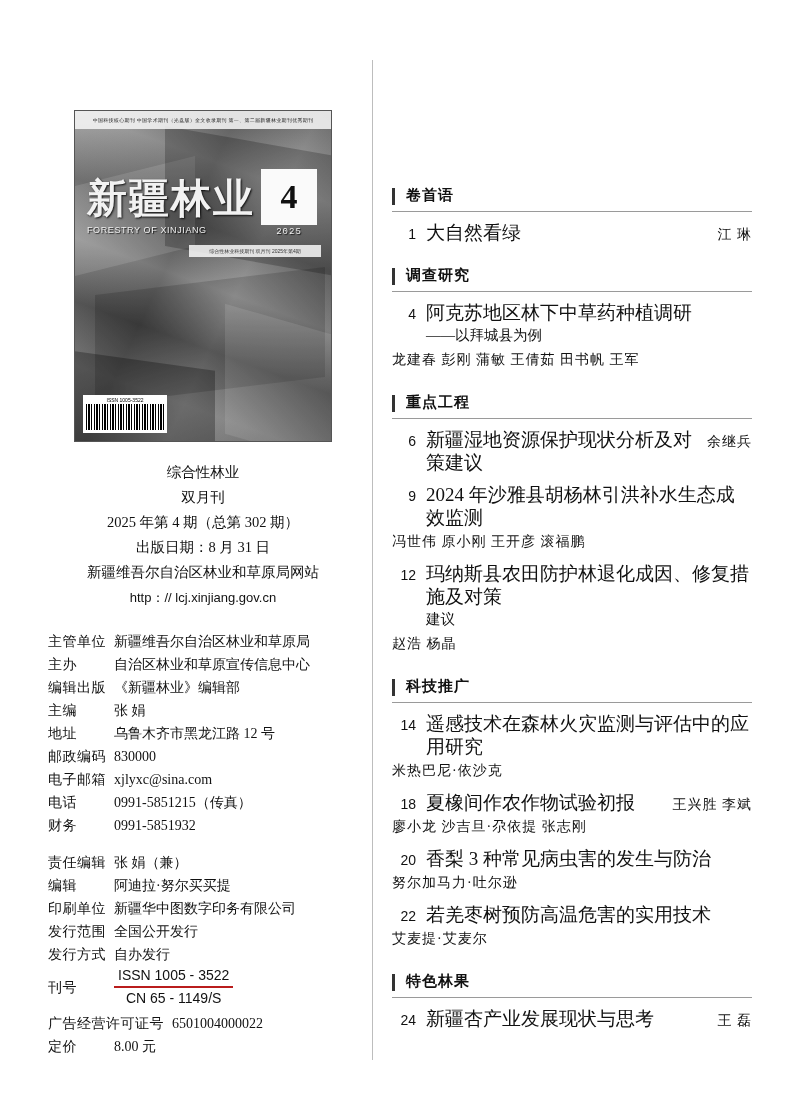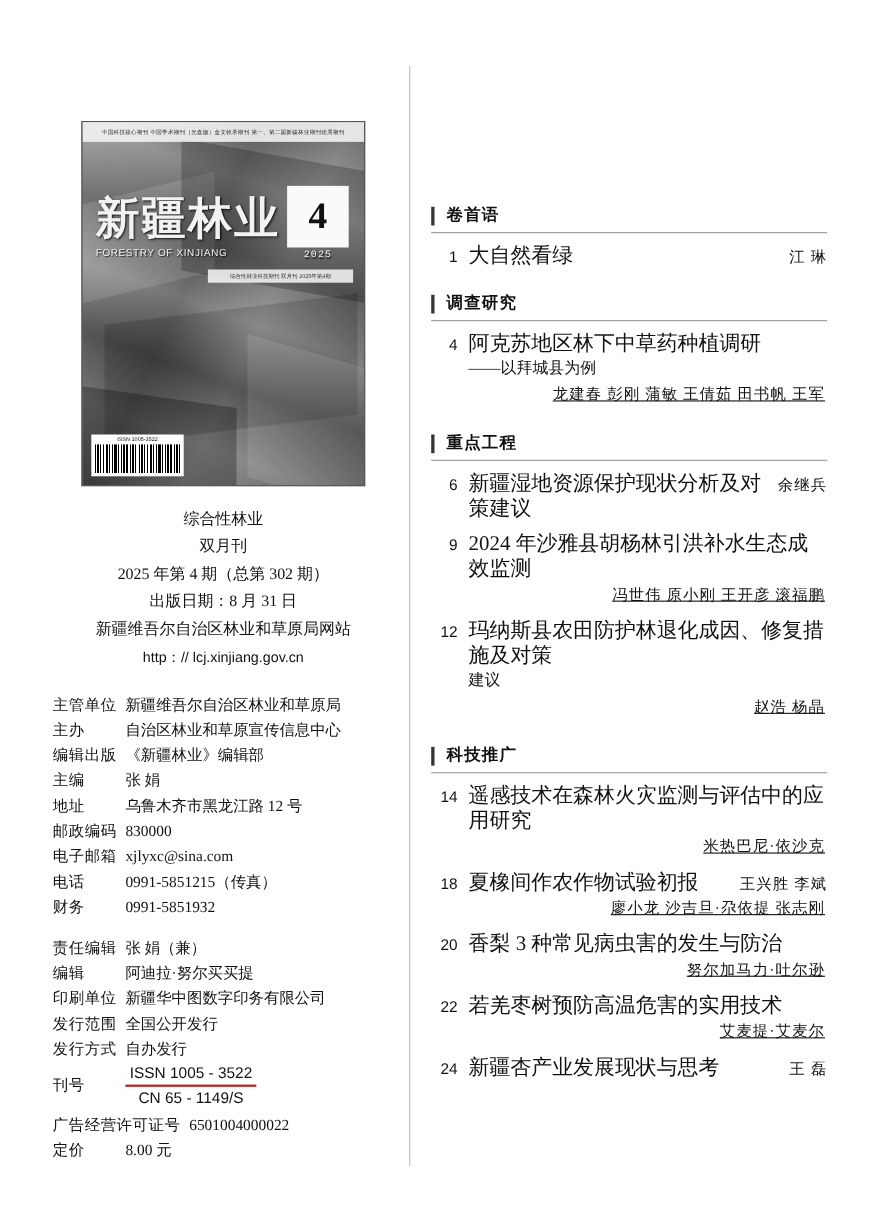--- a/index.html
+++ b/index.html
@@ -274,27 +274,26 @@
     font-size: 14px;
     padding-left: 10px;
     letter-spacing: 1px;
   }
   .entry-sub {
     margin-left: 34px;
     font-size: 14.5px;
     line-height: 23px;
   }
   .entry-authors {
-    text-align: right;
+    text-align: left;
     font-size: 14px;
     line-height: 22px;
     margin-top: 2px;
     padding-right: 2px;
     letter-spacing: 1px;
-    text-decoration: underline;
   }
   .entry-title-cont {
     margin-left: 34px;
     font-size: 14.5px;
     line-height: 23px;
   }
 </style>
 </head>
 <body>
 
@@ -502,20 +501,25 @@
     <div class="entry-authors">努尔加马力·吐尔逊</div>
   </div>
   <div class="entry">
     <div class="entry-main">
       <div class="entry-page">22</div>
       <div class="entry-title">若羌枣树预防高温危害的实用技术</div>
     </div>
     <div class="entry-authors">艾麦提·艾麦尔</div>
   </div>
 
+  <div class="sec-head">
+    <div class="bar"></div>
+    <div class="title">特色林果</div>
+    <div class="rule"></div>
+  </div>
   <div class="entry">
     <div class="entry-main">
       <div class="entry-page">24</div>
       <div class="entry-title">新疆杏产业发展现状与思考</div>
       <div class="entry-author-inline">王 磊</div>
     </div>
   </div>
 
 </div>
 

